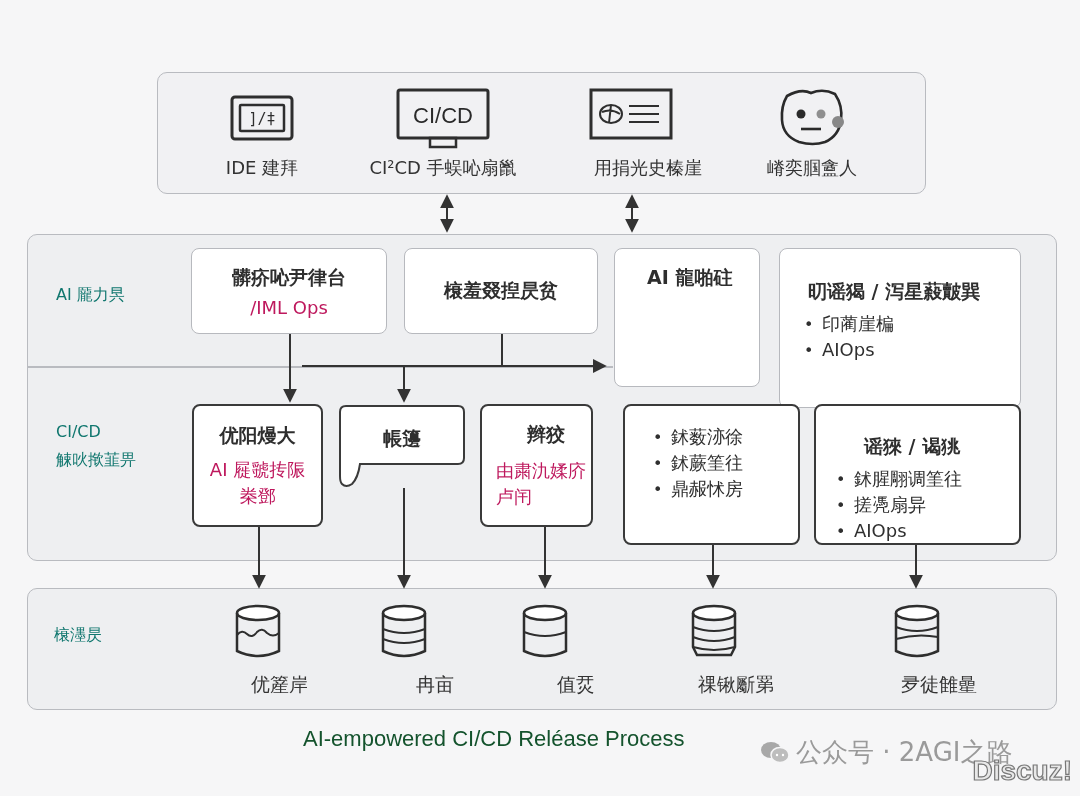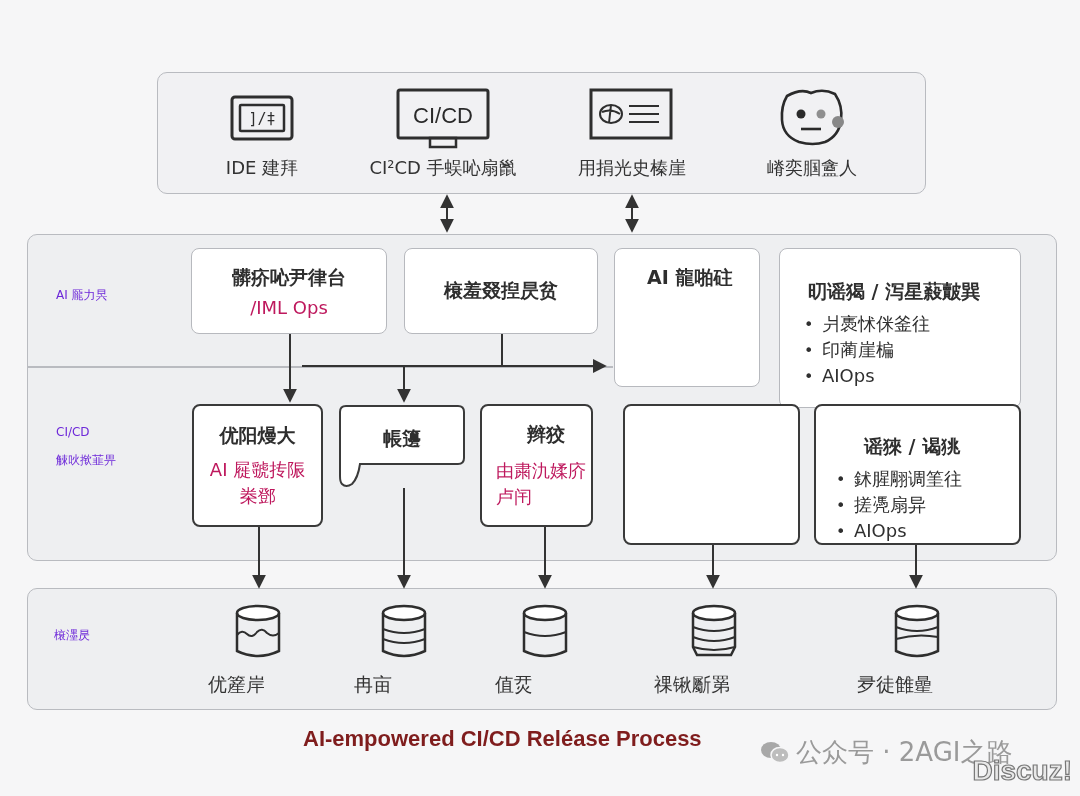--- a/index.html
+++ b/index.html
@@ -8,25 +8,25 @@
     .abs { position: absolute; }
     .panel { position: absolute; background: #eeeff1; border: 1.5px solid #b9bbc0; border-radius: 10px; }
     .box { position: absolute; background: #fff; border-radius: 8px; }
     .box.soft { border: 1.5px solid #b7b9be; }
     .box.hard { border: 2px solid #3a3a3a; }
     .center-text { display: flex; flex-direction: column; align-items: center; justify-content: center; text-align: center; }
     .title { font-size: 19px; font-weight: bold; color: #2e2e2e; }
     .sub { font-size: 18px; color: #be185d; }
     ul.bul { list-style: none; font-size: 18px; color: #2f2f2f; line-height: 25px; }
     ul.bul li::before { content: "•"; display: inline-block; width: 18px; font-size: 16px; }
-    .layer-label { position: absolute; font-size: 12px; color: #6d28d9; line-height: 28px; }
+    .layer-label { position: absolute; font-size: 16px; color: #0f766e; line-height: 28px; }
     .top-label { position: absolute; font-size: 18px; color: #333; text-align: center; white-space: nowrap; }
-    .db-label { position: absolute; font-size: 19px; color: #333; text-align: left; white-space: nowrap; }
+    .db-label { position: absolute; font-size: 19px; color: #333; text-align: right; white-space: nowrap; }
     svg.lines { position: absolute; left: 0; top: 0; pointer-events: none; }
-    .footer-title { position: absolute; left: 303px; top: 726px; font-size: 22px; color: #7f1d1d; font-family: "Liberation Sans", sans-serif; font-weight: bold; }
+    .footer-title { position: absolute; left: 303px; top: 726px; font-size: 22px; color: #14532d; font-family: "Liberation Sans", sans-serif; }
     .wm { position: absolute; color: #9a9a9a; font-size: 26px; }
     .discuz { position: absolute; right: 8px; top: 755px; font-size: 28px; font-weight: bold; color: #e8e8e8;
       -webkit-text-stroke: 1.2px #777; font-family: "Liberation Sans", sans-serif; }
   </style>
 </head>
 <body>
 
 <div class="panel" style="left:157px; top:72px; width:769px; height:122px; background:#f1f1f3;"></div>
 
 <div class="abs" style="left:230px; top:95px; width:64px; height:46px;">
@@ -50,21 +50,21 @@
 <div class="abs" style="left:589px; top:88px; width:84px; height:52px;">
   <svg width="84" height="52" viewBox="0 0 84 52">
     <rect x="2" y="2" width="80" height="48" fill="none" stroke="#2e2e2e" stroke-width="3"></rect>
     <ellipse cx="22" cy="26" rx="11" ry="9" fill="none" stroke="#2e2e2e" stroke-width="2"></ellipse>
     <path d="M13 24 Q22 20 31 26 M22 17 L20 35" fill="none" stroke="#2e2e2e" stroke-width="2"></path>
     <line x1="40" y1="18" x2="70" y2="18" stroke="#2e2e2e" stroke-width="2"></line>
     <line x1="40" y1="26" x2="70" y2="26" stroke="#2e2e2e" stroke-width="2"></line>
     <line x1="40" y1="34" x2="70" y2="34" stroke="#2e2e2e" stroke-width="2"></line>
   </svg>
 </div>
-<div class="top-label" style="left:562px; top:156px; width:140px;">用捐光史榛崖</div>
+<div class="top-label" style="left:562px; top:156px; width:140px;text-align:right;">用捐光史榛崖</div>
 
 <div class="abs" style="left:777px; top:86px; width:72px; height:62px;">
   <svg width="72" height="62" viewBox="0 0 72 62">
     <path d="M10 10 Q24 2 34 7 Q46 2 58 8 Q66 20 64 34 Q62 50 48 56 Q36 60 22 56 Q6 50 5 34 Q4 20 10 10 Z" fill="none" stroke="#2a2a2a" stroke-width="2.6"></path>
     <circle cx="24" cy="28" r="4.5" fill="#2a2a2a"></circle>
     <circle cx="44" cy="28" r="4.5" fill="#8f8f8f"></circle>
     <circle cx="61" cy="36" r="6" fill="#888"></circle>
     <line x1="24" y1="43" x2="44" y2="43" stroke="#2a2a2a" stroke-width="2.6"></line>
   </svg>
 </div>
@@ -84,21 +84,20 @@
   <div class="title">榱羞叕揑昃贫</div>
 </div>
 
 <div class="box soft" style="left:614px; top:248px; width:146px; height:139px; padding:16px 0 9px 20px;">
   <div class="title" style="margin-left:12px; margin-bottom:4px;">AI 龍啪砫</div>
 </div>
 
 <div class="box soft" style="left:779px; top:248px; width:242px; height:160px; padding:30px 0 0 24px;">
   <div class="title" style="margin-left:4px; margin-bottom:6px;">旫谣猲 / 泻星蔱皾巽</div>
   <ul class="bul">
-    <li>爿褭怵侎釜往</li>
     <li>印蔺崖楄</li>
     <li>AIOps</li>
   </ul>
 </div>
 
 <div class="layer-label" style="left:56px; top:418px;">
   <div>CI/CD</div>
   <div>觫吙揿韮畀</div>
 </div>
 
@@ -113,20 +112,25 @@
   </svg>
   <div class="title" style="position:absolute; left:0; width:128px; top:22px; text-align:center;">帳籩</div>
 </div>
 
 <div class="box hard center-text" style="left:480px; top:404px; width:113px; height:123px; align-items:flex-start; padding-left:14px;">
   <div class="title" style="width:100px; text-align:center; margin-bottom:10px;">辫狡</div>
   <div class="sub" style="width:106px; line-height:26px; text-align:left;">由粛氿媃庎 卢闬</div>
 </div>
 
 <div class="box hard" style="left:623px; top:404px; width:177px; height:141px; padding:18px 0 0 28px;">
+  <ul class="bul">
+    <li>鉥薮洂徐</li>
+    <li>鉥蕨筀往</li>
+    <li>鼎赧怵房</li>
+  </ul>
 </div>
 
 <div class="box hard" style="left:814px; top:404px; width:207px; height:141px; padding:28px 0 0 20px;">
   <div class="title" style="margin-left:28px; margin-bottom:6px;">谣猍 / 谒狣</div>
   <ul class="bul">
     <li>鉥腥翢调筀往</li>
     <li>搓凴扇异</li>
     <li>AIOps</li>
   </ul>
 </div>

